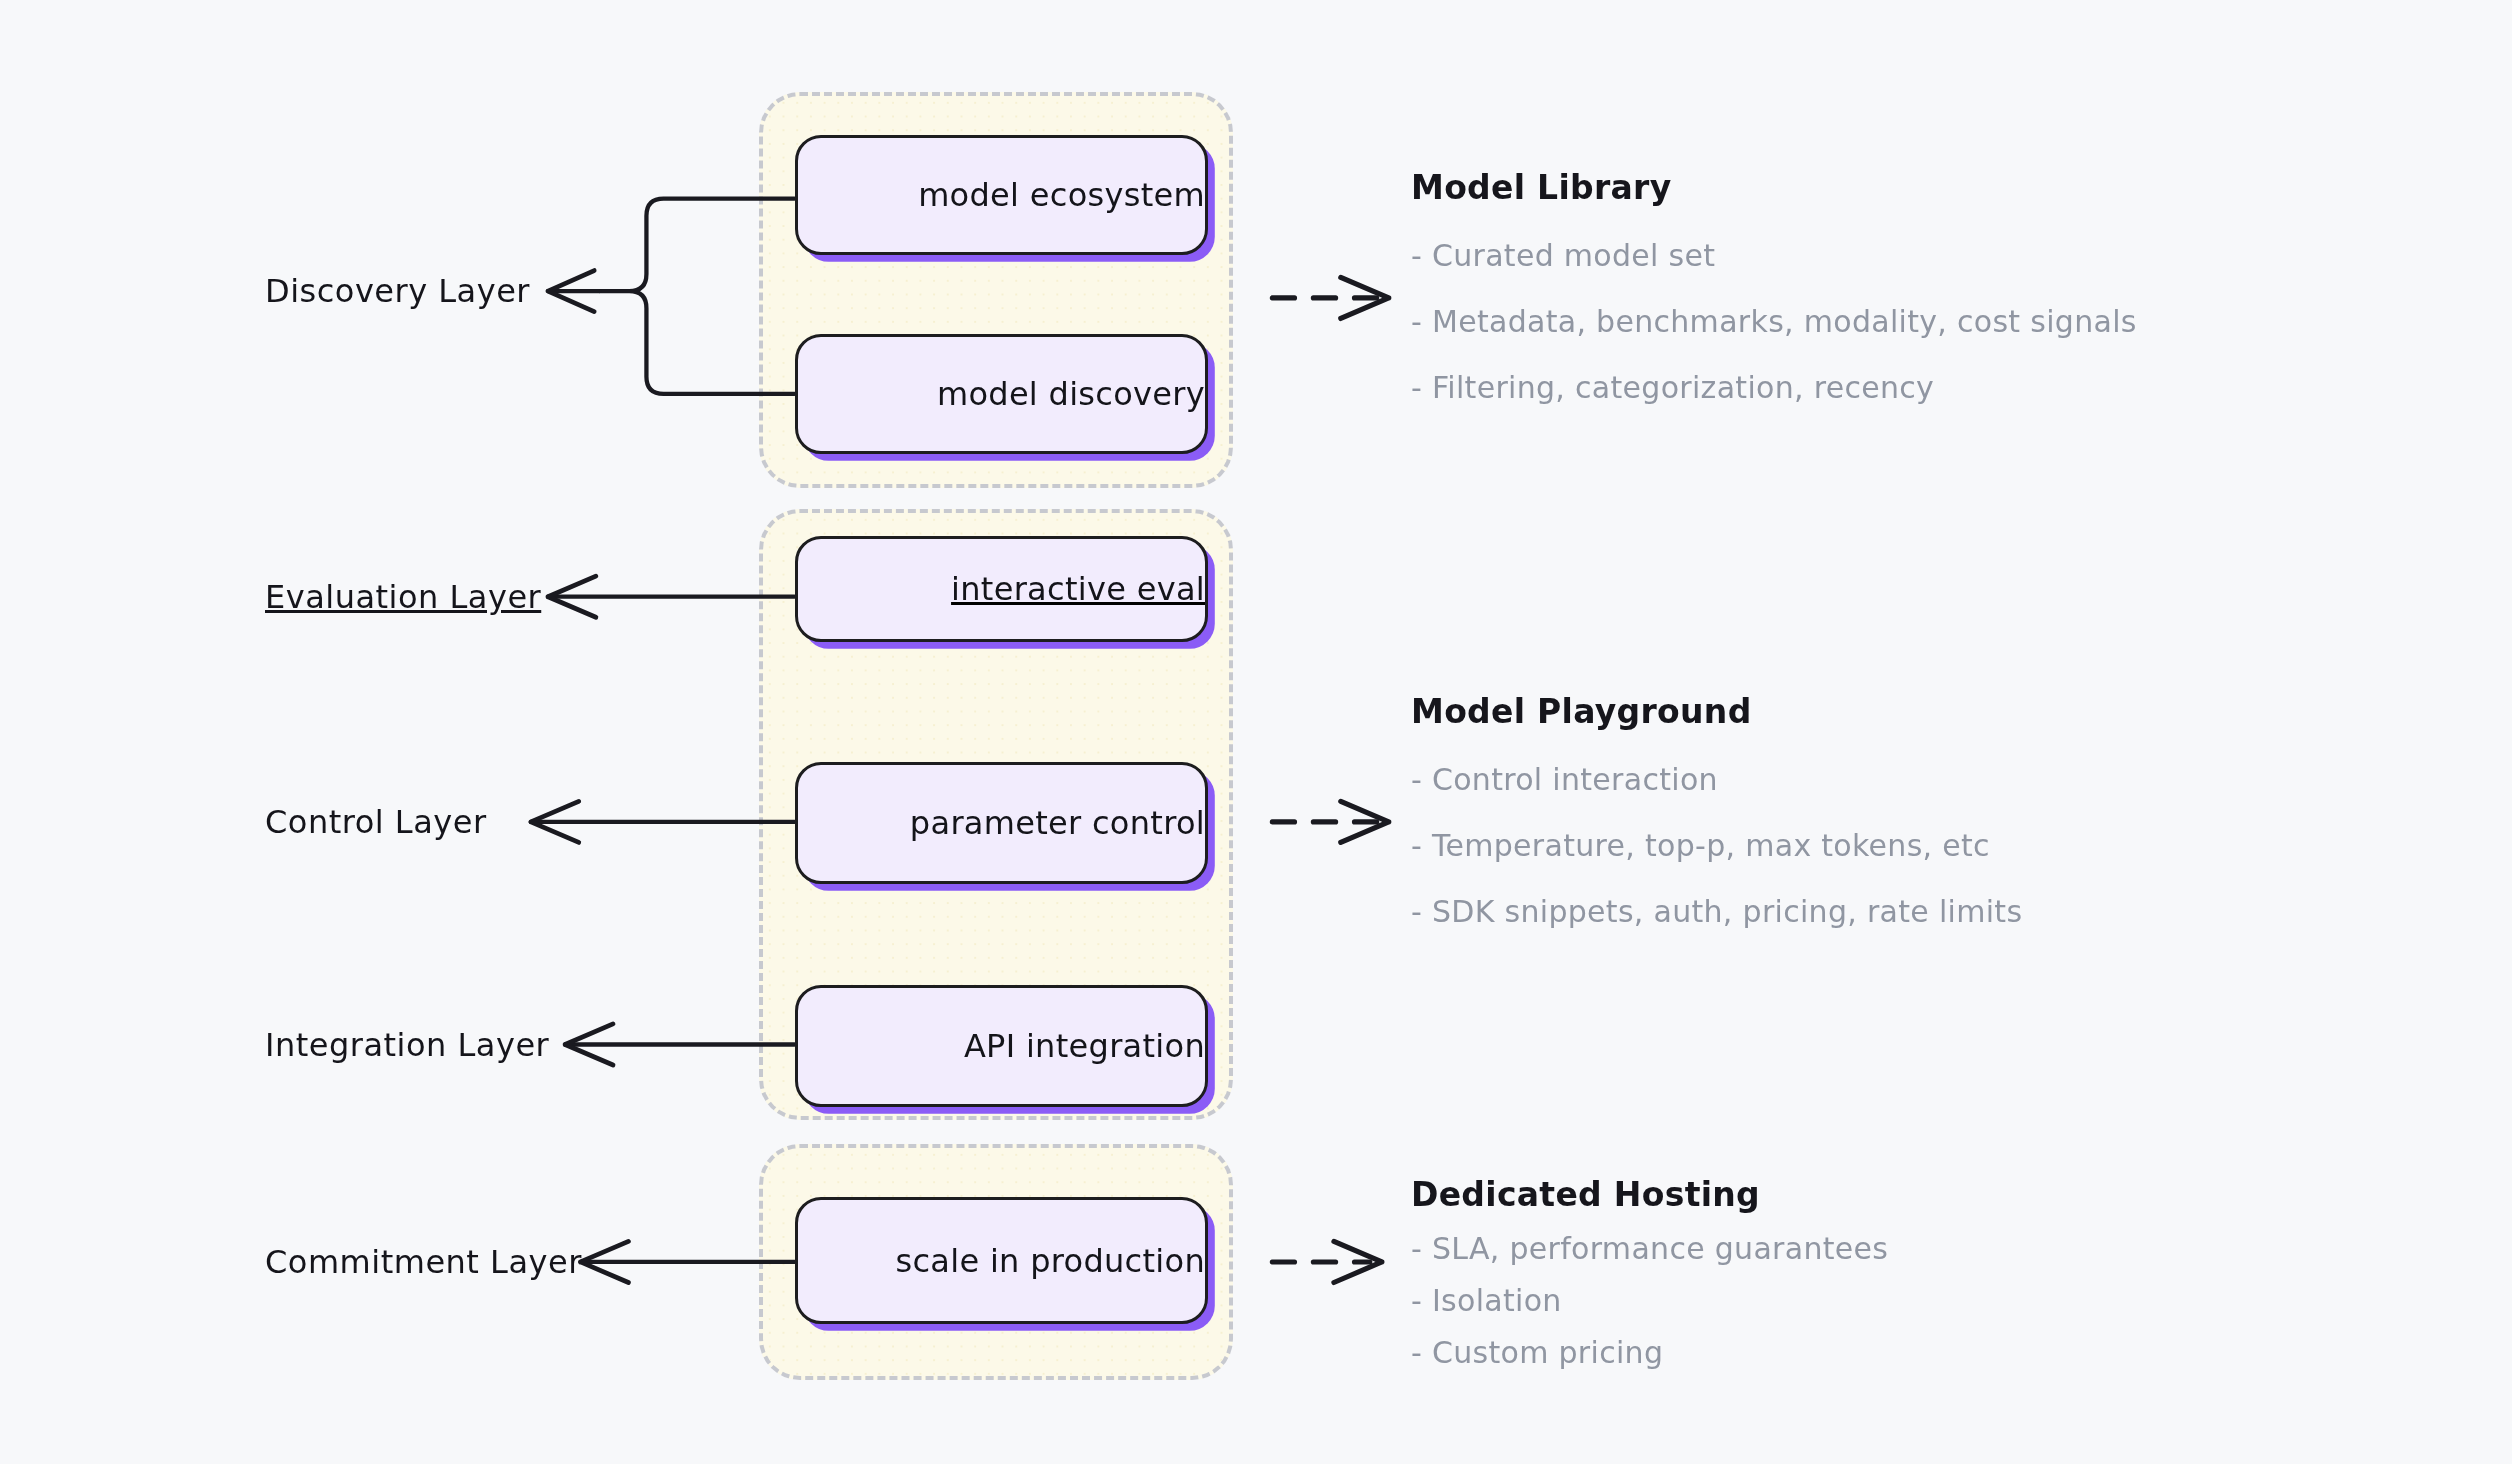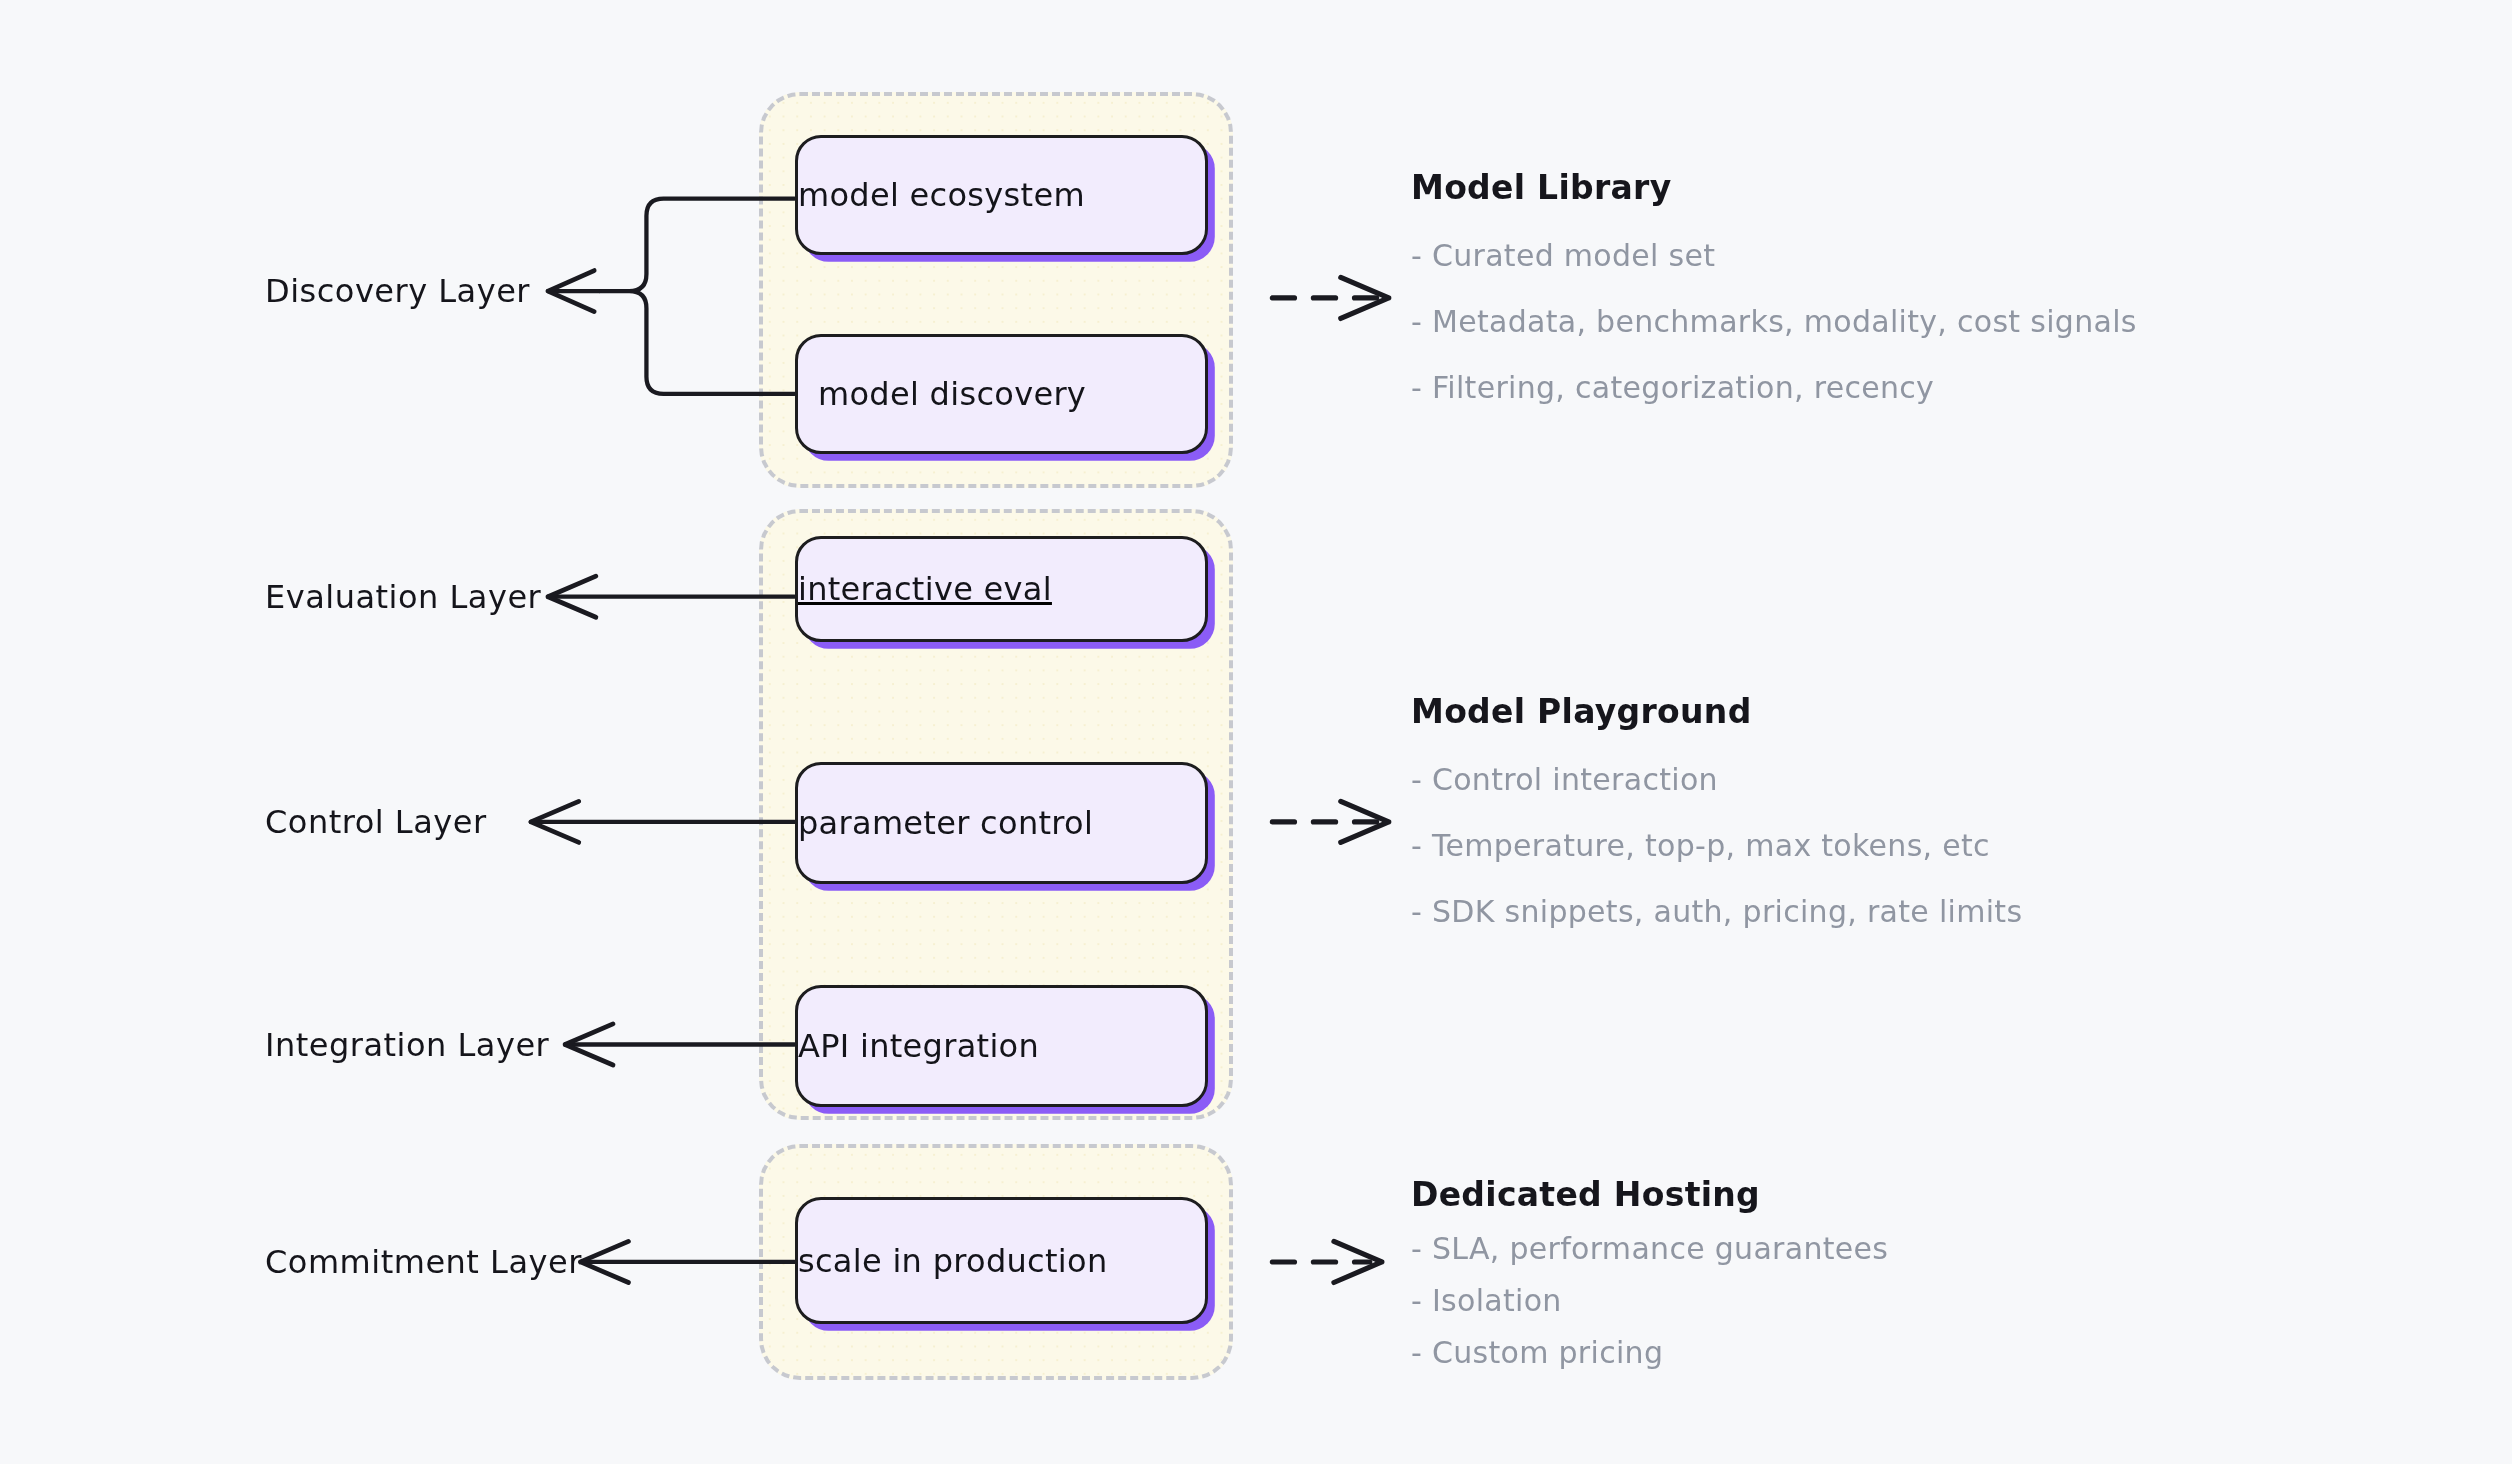--- a/index.html
+++ b/index.html
@@ -52,21 +52,21 @@
   
   .node {
     position: absolute;
     box-sizing: border-box;
     background: #f2ecfd;
     border: 3.4px solid #1d1d1f;
     border-radius: 26px;
     box-shadow: 7.7px 7.7px 0 -0.9px #8b5cf6;
     display: flex;
     align-items: center;
-    justify-content: flex-start;
+    justify-content: flex-end;
   }
   .node-label {
     font-family: "DejaVu Sans", sans-serif;
     font-size: 32px;
     font-weight: 500;
     color: #14141a;
     letter-spacing: 0.3px;
     white-space: nowrap;
   }
 
@@ -201,21 +201,21 @@
   <div class="node" style="left:795px; top:985px; width:413px; height:122px;">
     <span class="node-label">API integration</span>
   </div>
 
   <div class="node" style="left:795px; top:1197px; width:413px; height:127px;">
     <span class="node-label">scale in production</span>
   </div>
 
   <div class="layer-label" style="left:265px; top:291px;">Discovery Layer</div>
 
-  <div class="layer-label" style="left:265px; top:597px;">Evaluation Layer</div>
+  <div class="layer-label" style="left:265px; top:597px;text-decoration:underline;">Evaluation Layer</div>
 
   <div class="layer-label" style="left:265px; top:822px;">Control Layer</div>
 
   <div class="layer-label" style="left:265px; top:1045px;">Integration Layer</div>
 
   <div class="layer-label" style="left:265px; top:1262px;">Commitment Layer</div>
 
   <div class="panel" style="left:1411px; top:168px;">
     <div class="panel-title">Model Library</div>
     <ul class="panel-list spaced">

